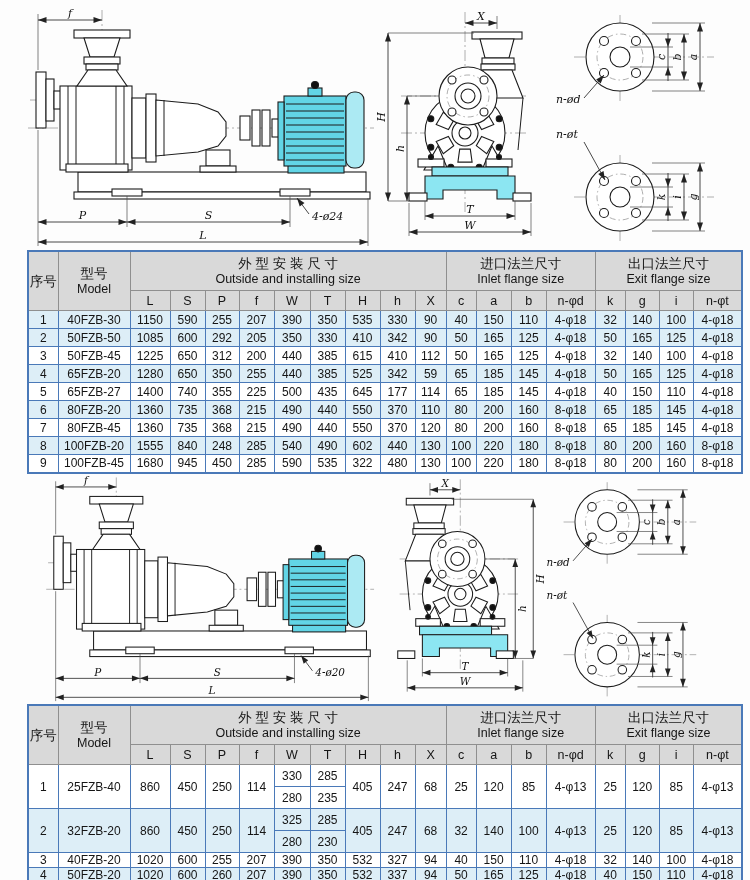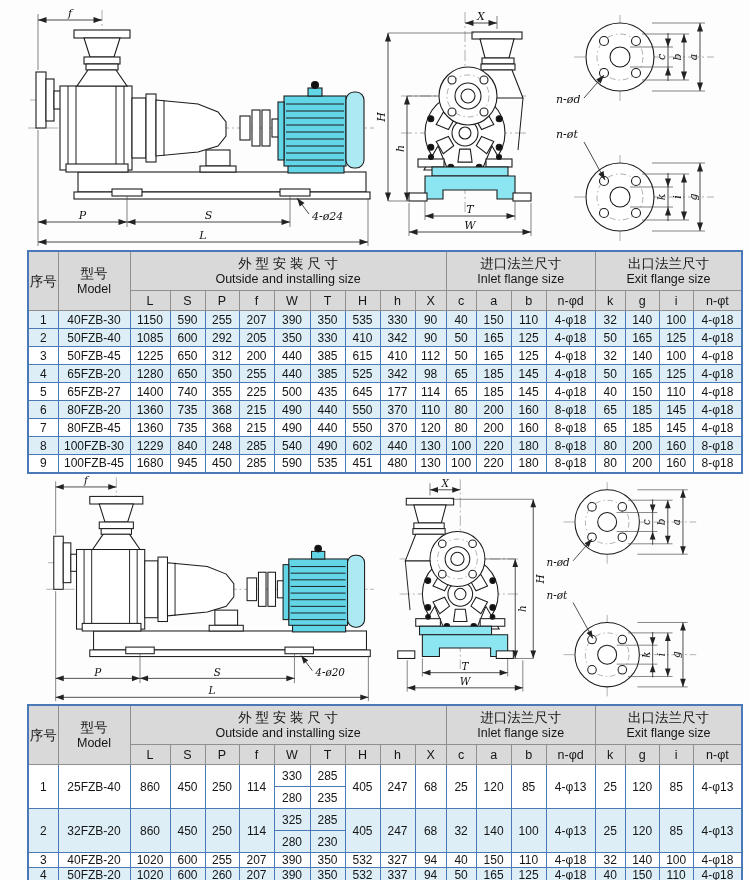--- a/index.html
+++ b/index.html
@@ -316,21 +316,21 @@
           <td>150</td>
           <td>110</td>
           <td>4-φ18</td>
           <td>32</td>
           <td>140</td>
           <td>100</td>
           <td>4-φ18</td>
         </tr>
         <tr class="shade" style="height: 18px;">
           <td>2</td>
-          <td>50FZB-40</td>
+          <td>50FZB-50</td>
           <td>1085</td>
           <td>600</td>
           <td>292</td>
           <td>205</td>
           <td>350</td>
           <td>330</td>
           <td>410</td>
           <td>342</td>
           <td>90</td>
           <td>50</td>
@@ -367,21 +367,21 @@
           <td>4</td>
           <td>65FZB-20</td>
           <td>1280</td>
           <td>650</td>
           <td>350</td>
           <td>255</td>
           <td>440</td>
           <td>385</td>
           <td>525</td>
           <td>342</td>
-          <td>98</td>
+          <td>59</td>
           <td>65</td>
           <td>185</td>
           <td>145</td>
           <td>4-φ18</td>
           <td>50</td>
           <td>165</td>
           <td>125</td>
           <td>4-φ18</td>
         </tr>
         <tr style="height: 18px;">
@@ -442,22 +442,22 @@
           <td>200</td>
           <td>160</td>
           <td>8-φ18</td>
           <td>65</td>
           <td>185</td>
           <td>145</td>
           <td>4-φ18</td>
         </tr>
         <tr class="shade" style="height: 18px;">
           <td>8</td>
-          <td>100FZB-30</td>
-          <td>1229</td>
+          <td>100FZB-20</td>
+          <td>1555</td>
           <td>840</td>
           <td>248</td>
           <td>285</td>
           <td>540</td>
           <td>490</td>
           <td>602</td>
           <td>440</td>
           <td>130</td>
           <td>100</td>
           <td>220</td>
@@ -470,21 +470,21 @@
         </tr>
         <tr style="height: 18px;">
           <td>9</td>
           <td>100FZB-45</td>
           <td>1680</td>
           <td>945</td>
           <td>450</td>
           <td>285</td>
           <td>590</td>
           <td>535</td>
-          <td>451</td>
+          <td>322</td>
           <td>480</td>
           <td>130</td>
           <td>100</td>
           <td>220</td>
           <td>180</td>
           <td>8-φ18</td>
           <td>80</td>
           <td>200</td>
           <td>160</td>
           <td>8-φ18</td>

